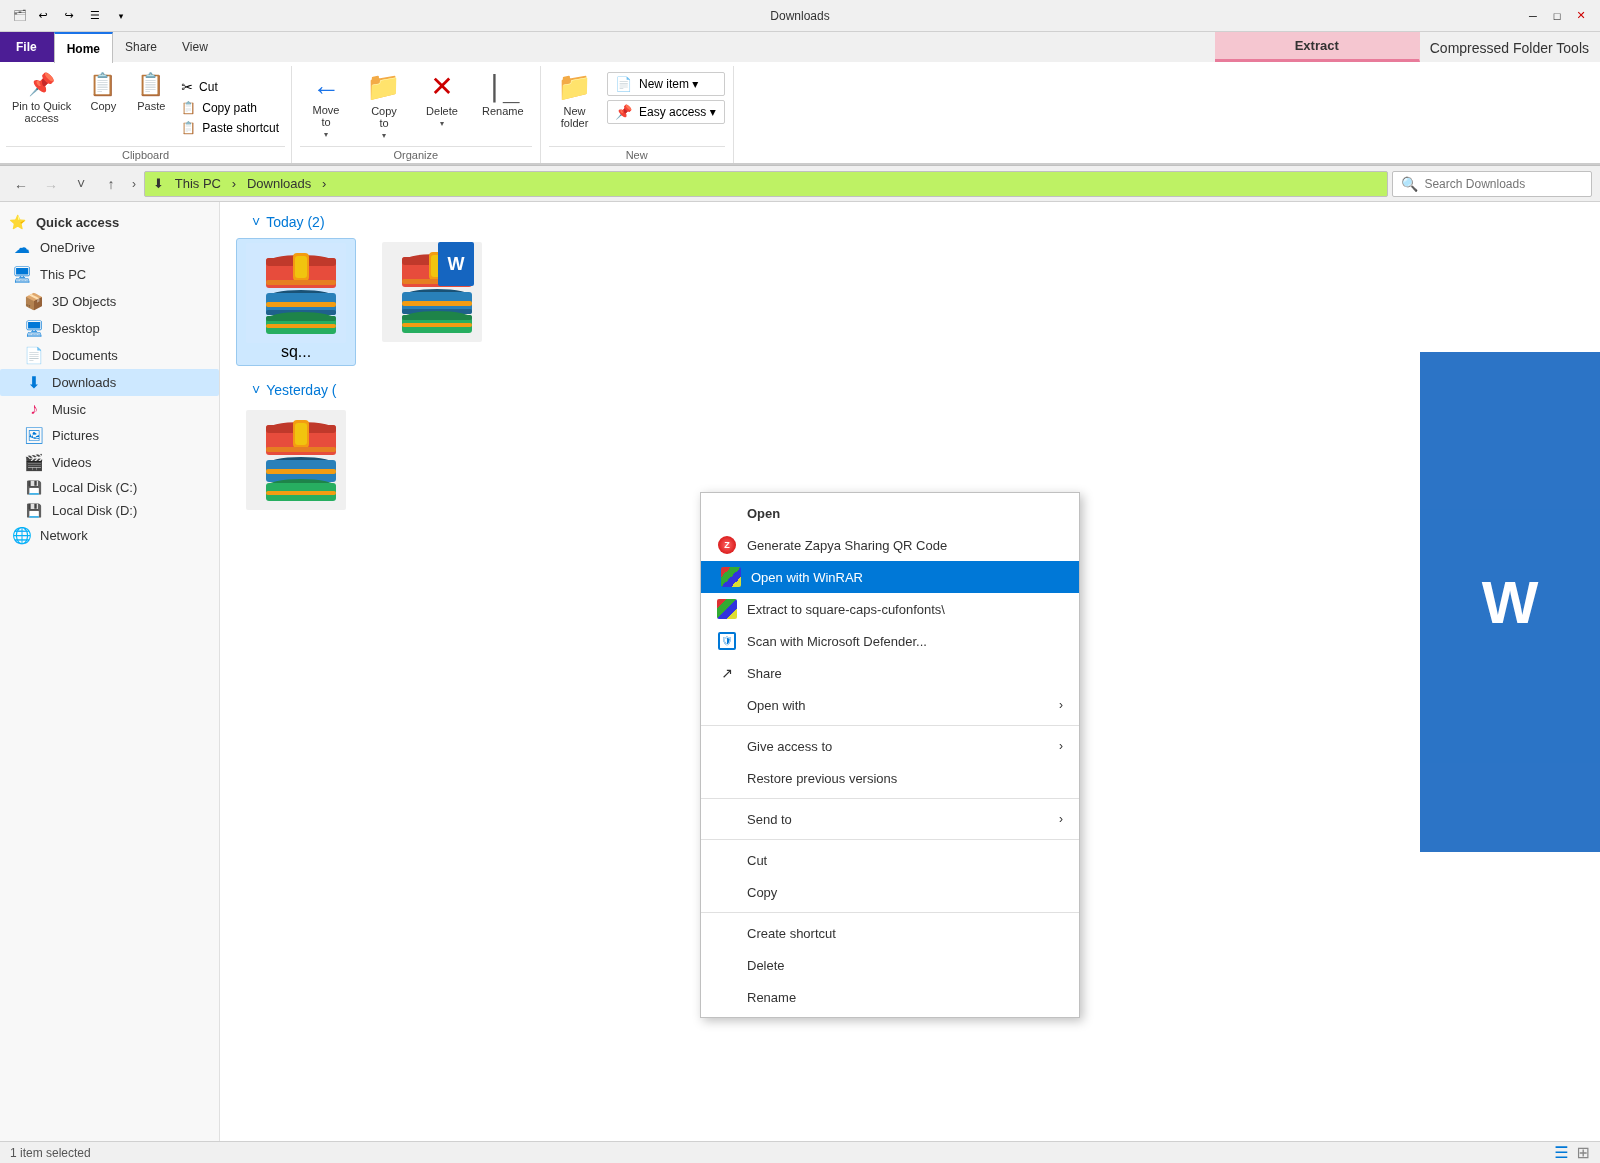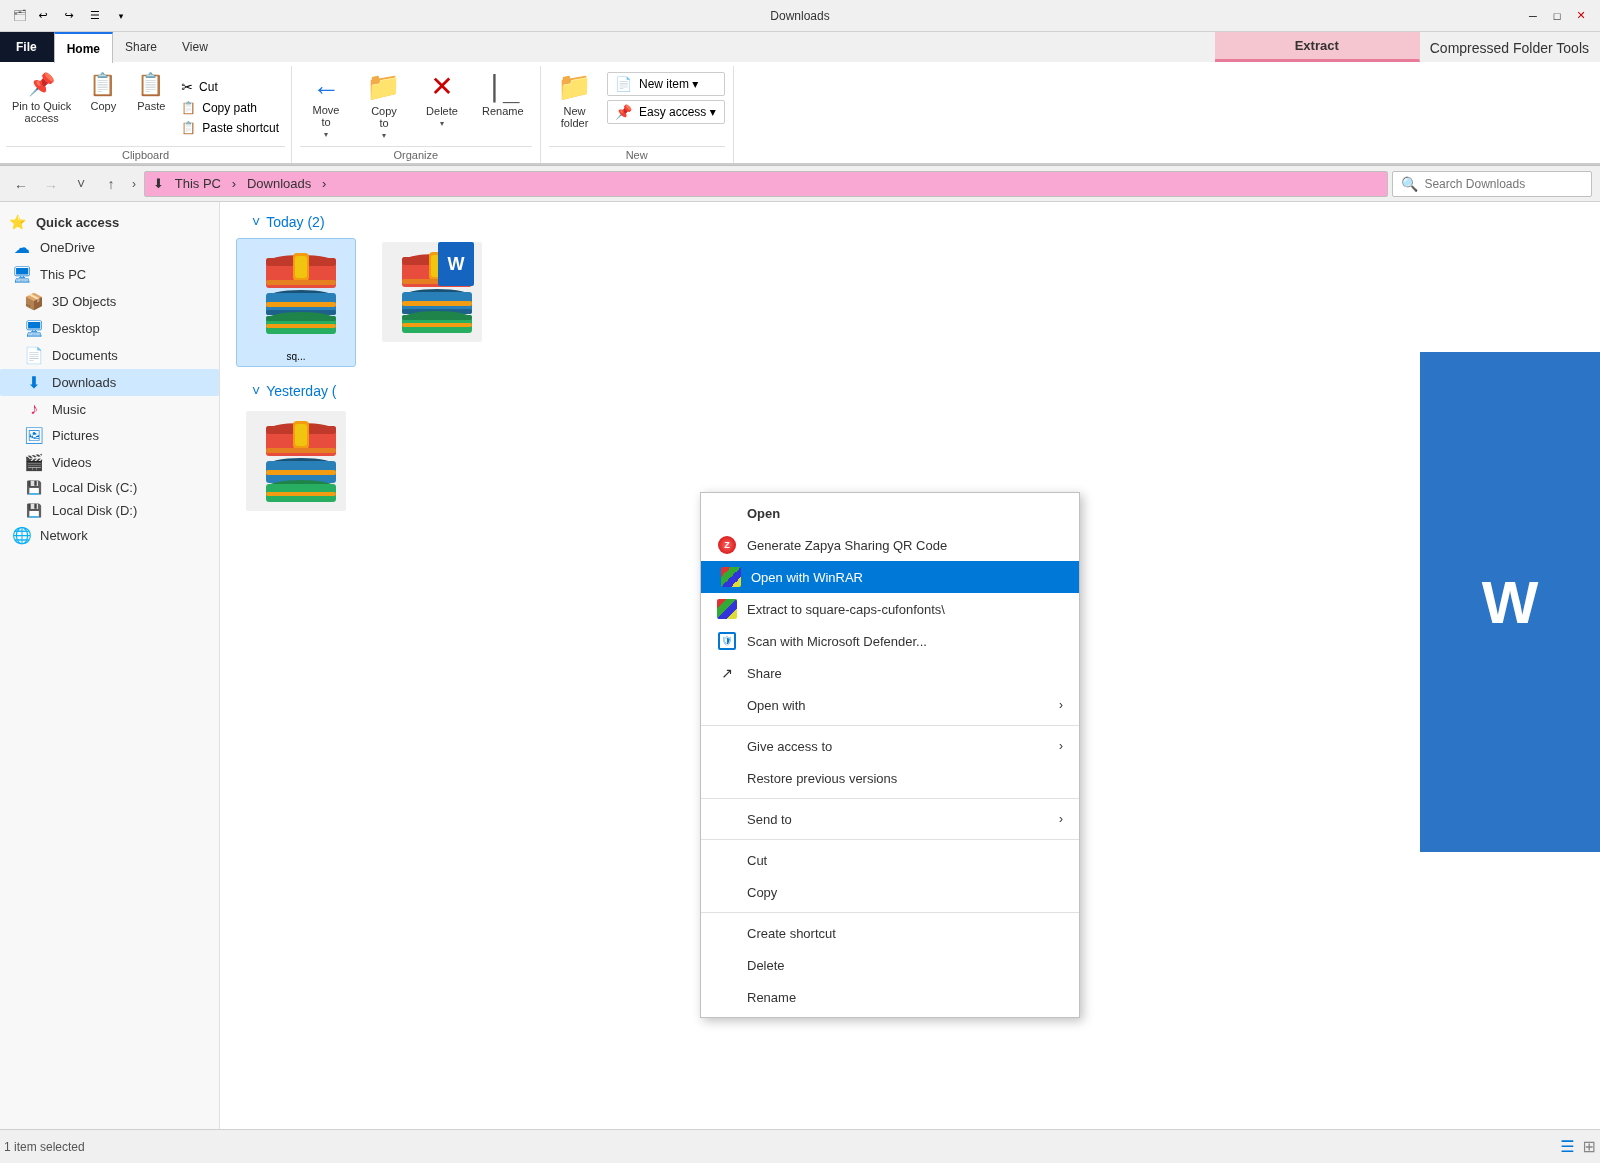--- a/index.html
+++ b/index.html
@@ -34,21 +34,21 @@
     }
     .ribbon-tab.active {
       background: #fff;
       border-top: 2px solid #1a73e8;
       border-left: 1px solid #c0c0c0;
       border-right: 1px solid #c0c0c0;
       margin-bottom: -1px;
       color: #000;
       font-weight: 600;
     }
-    .ribbon-tab.file { background: #0f172a; color: white; padding: 6px 16px; font-weight: 600; }
+    .ribbon-tab.file { background: #4c1d95; color: white; padding: 6px 16px; font-weight: 600; }
     .ribbon-tab.extract-tab {
       background: #f8c8d4;
       border-bottom: 3px solid #e87b9a;
       padding: 6px 60px;
       font-size: 12px;
     }
 
     .ribbon-content { background: #fff; border-bottom: 2px solid #ccc; display: flex; gap: 0; padding: 4px 0 2px; }
     .ribbon-group { display: flex; flex-direction: column; border-right: 1px solid #e0e0e0; padding: 0 8px; }
     .ribbon-group-content { display: flex; gap: 4px; flex: 1; align-items: flex-start; }
@@ -102,21 +102,21 @@
       border-bottom: 1px solid #d0d0d0;
     }
     .nav-btn {
       width: 26px; height: 26px;
       display: flex; align-items: center; justify-content: center;
       cursor: pointer; border-radius: 3px; font-size: 14px; color: #555;
     }
     .nav-btn.disabled { color: #bbb; cursor: default; }
     .address-path {
       flex: 1; height: 26px;
-      background: #f9a8d4;
+      background: #bef264;
       border: 1px solid #c0c0c0;
       display: flex; align-items: center;
       padding: 0 8px;
       font-size: 13px;
       color: #333;
       border-radius: 2px;
       cursor: pointer;
     }
     .search-box {
       width: 200px; height: 26px;
@@ -220,26 +220,26 @@
     }
 
     .file-label { font-size: 11px; text-align: center; margin-top: 4px; word-break: break-word; }
 
     
     .status-bar {
       position: absolute;
       bottom: 0;
       left: 0;
       right: 0;
-      height: 34px;
+      height: 22px;
       background: #f0f0f0;
       border-top: 1px solid #d0d0d0;
       display: flex;
       align-items: center;
-      padding: 0 4px;
+      padding: 0 10px;
       font-size: 12px;
       color: #555;
     }
 
     .drop-arrow { font-size: 8px; color: #555; }
   </style>
 </head>
 <body>
 
 <div class="title-bar">
@@ -471,21 +471,21 @@
 
             <rect x="15" y="54" width="70" height="5" rx="2" fill="#f39c12"></rect>
 
             <ellipse cx="50" cy="72" rx="35" ry="8" fill="#1e8449"></ellipse>
             <rect x="15" y="68" width="70" height="18" rx="3" fill="#27ae60"></rect>
             <rect x="15" y="68" width="70" height="5" rx="2" fill="#1e8449"></rect>
 
             <rect x="15" y="76" width="70" height="4" rx="2" fill="#f39c12"></rect>
           </svg>
         </div>
-        <div class="file-label" style="font-size:10px; margin-top:8px; width:100px; overflow:hidden; text-overflow:ellipsis; white-space:nowrap;">sq...</div>
+        <div class="file-label" style="font-size:16px; margin-top:0; width:100px; overflow:hidden; text-overflow:ellipsis; white-space:nowrap;">sq...</div>
       </div>
 
       <div class="file-item" style="width:120px; padding:4px; position:relative;">
         <div style="width:100px; height:100px; background:#f0f0f0; display:flex; align-items:center; justify-content:center; position:relative; overflow:hidden; border-radius:2px;">
           <svg width="90" height="90" viewBox="0 0 90 90">
             <ellipse cx="50" cy="15" rx="35" ry="8" fill="#c0392b"></ellipse>
             <rect x="15" y="10" width="70" height="30" rx="3" fill="#e74c3c"></rect>
             <rect x="15" y="10" width="70" height="8" rx="3" fill="#c0392b"></rect>
             <rect x="42" y="5" width="16" height="28" rx="4" fill="#f39c12"></rect>
             <rect x="44" y="8" width="12" height="22" rx="3" fill="#f1c40f"></rect>

